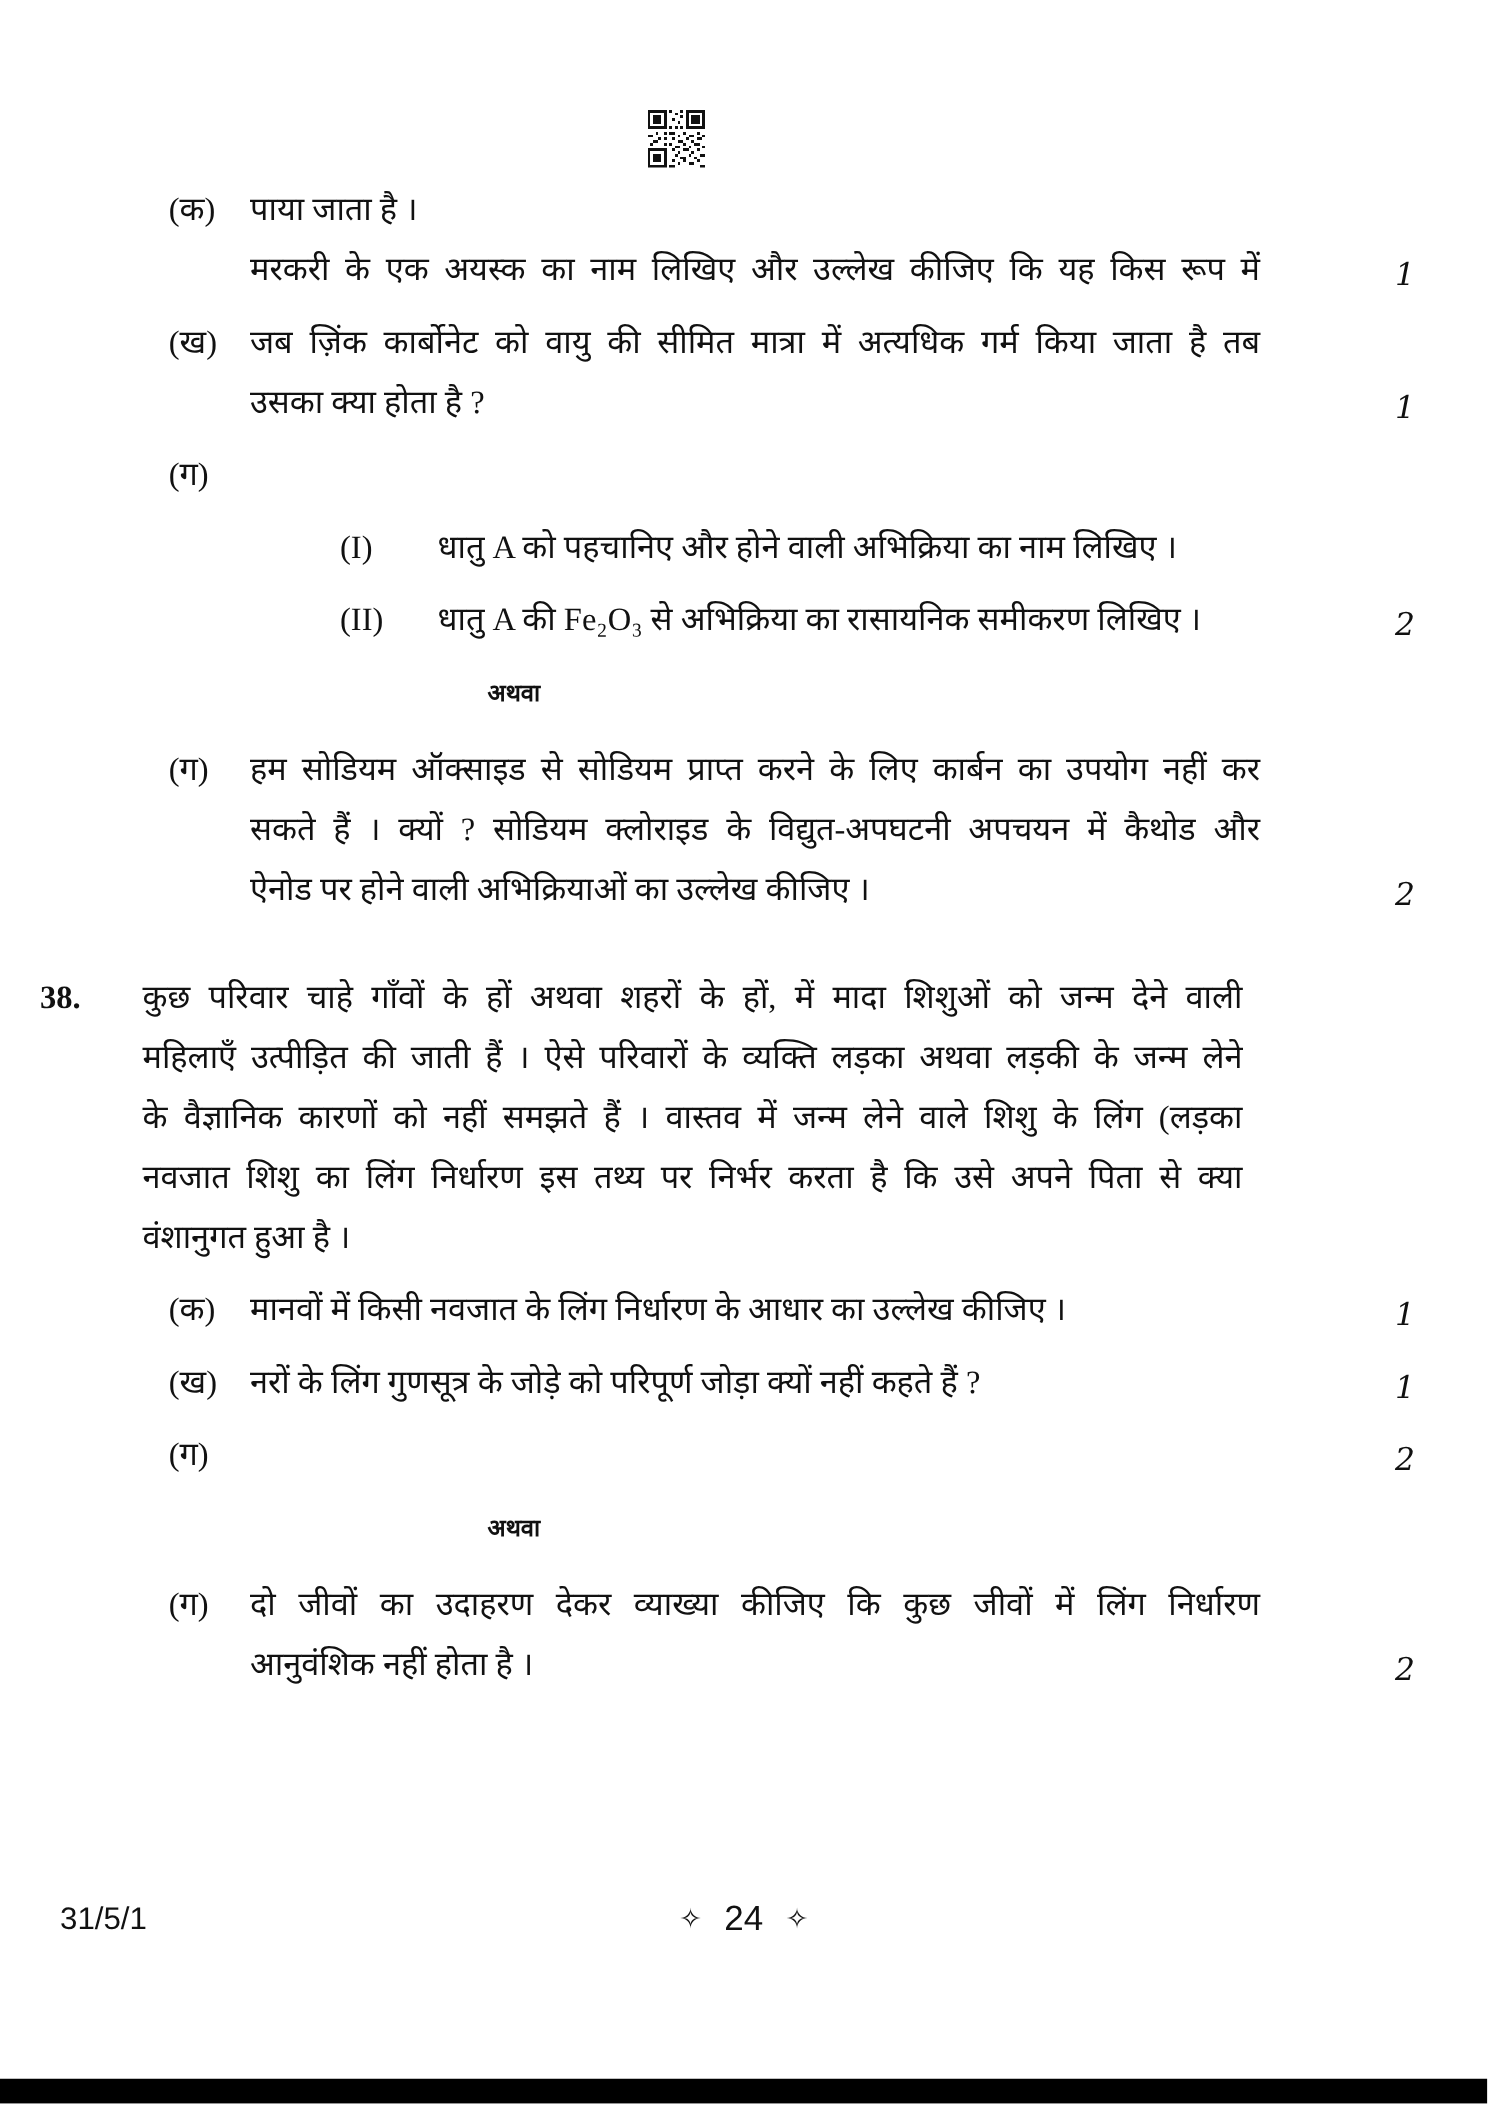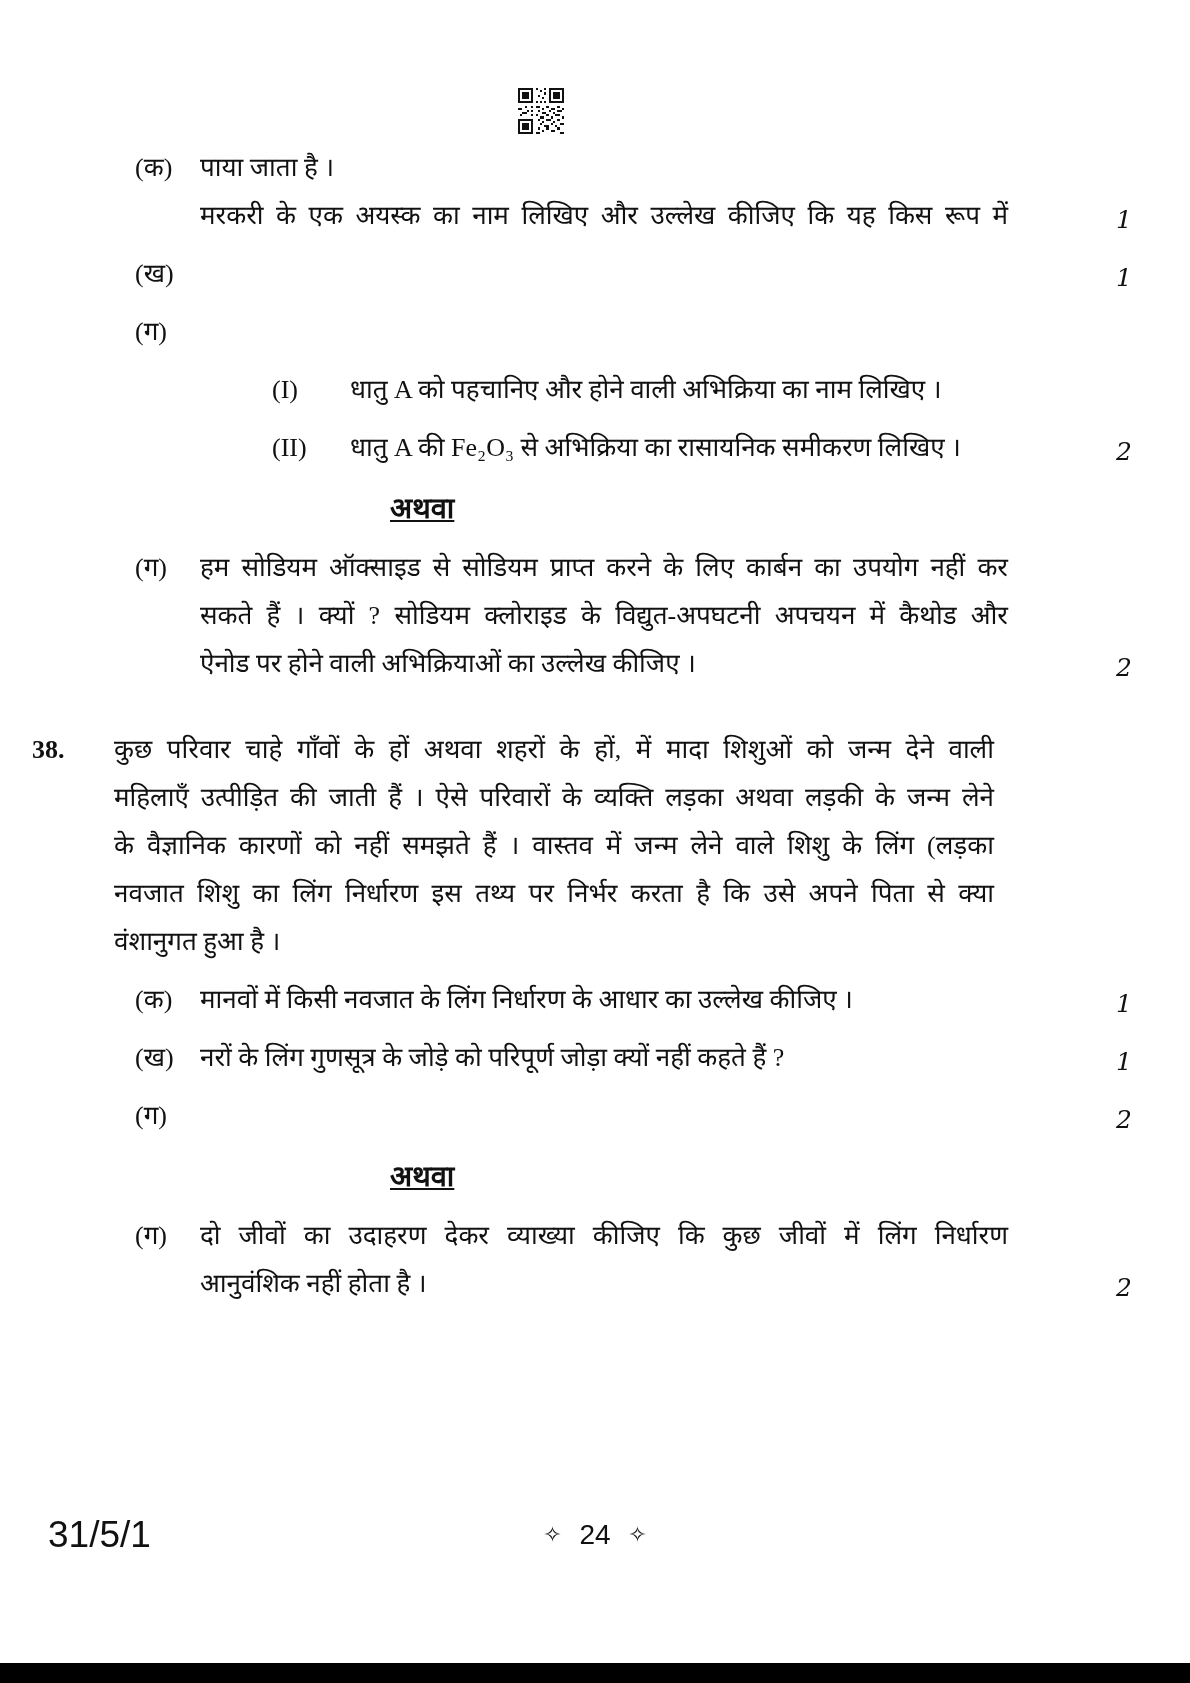--- a/index.html
+++ b/index.html
@@ -40,35 +40,34 @@
     bottom: 7px;
     font-style: italic;
     font-family: "DejaVu Serif", "Liberation Serif", serif;
     font-size: 25px;
     line-height: 26px;
   }
 
   .or {
     font-weight: 700;
     margin: 12px 48px 12px 390px;
-    font-size: 29px;
-    text-decoration: underline;
+    font-size: 19px;
   }
 
   .q38 { margin-top: 38px; }
   .qrow { display: flex; margin-left: 32px; margin-right: 48px; }
   .qnum { flex: none; width: 82px; font-weight: 700; }
   .qintro { flex: none; width: 880px; }
 
   .footer-code {
     position: absolute;
     left: 48px;
     top: 1518px;
     font-family: "Liberation Sans", "DejaVu Sans", sans-serif;
-    font-size: 37px;
+    font-size: 25px;
     line-height: 34px;
   }
   .footer-page {
     position: absolute;
     left: 0; right: 0;
     top: 1518px;
     text-align: center;
     font-family: "Liberation Sans", "DejaVu Sans", sans-serif;
     font-size: 28px;
     line-height: 34px;
@@ -166,20 +165,24 @@
       <div class="plabel">(क)</div>
       <div class="ptext">
           <div class="tline tline-last">पाया जाता है ।</div>
           <div class="tline">मरकरी के एक अयस्क का नाम लिखिए और उल्लेख कीजिए कि यह किस रूप में</div>
         </div>
       <div class="pmarks">1</div>
     </div>
 
     <div class="part">
       <div class="plabel">(ख)</div>
+      <div class="ptext">
+          <div class="tline">जब ज़िंक कार्बोनेट को वायु की सीमित मात्रा में अत्यधिक गर्म किया जाता है तब</div>
+          <div class="tline tline-last">उसका क्या होता है ?</div>
+        </div>
       <div class="pmarks">1</div>
     </div>
 
     <div class="part">
       <div class="plabel">(ग)</div>
       <div class="pmarks"></div>
     </div>
 
     <div class="part sub">
       <div class="plabel">(I)</div>

